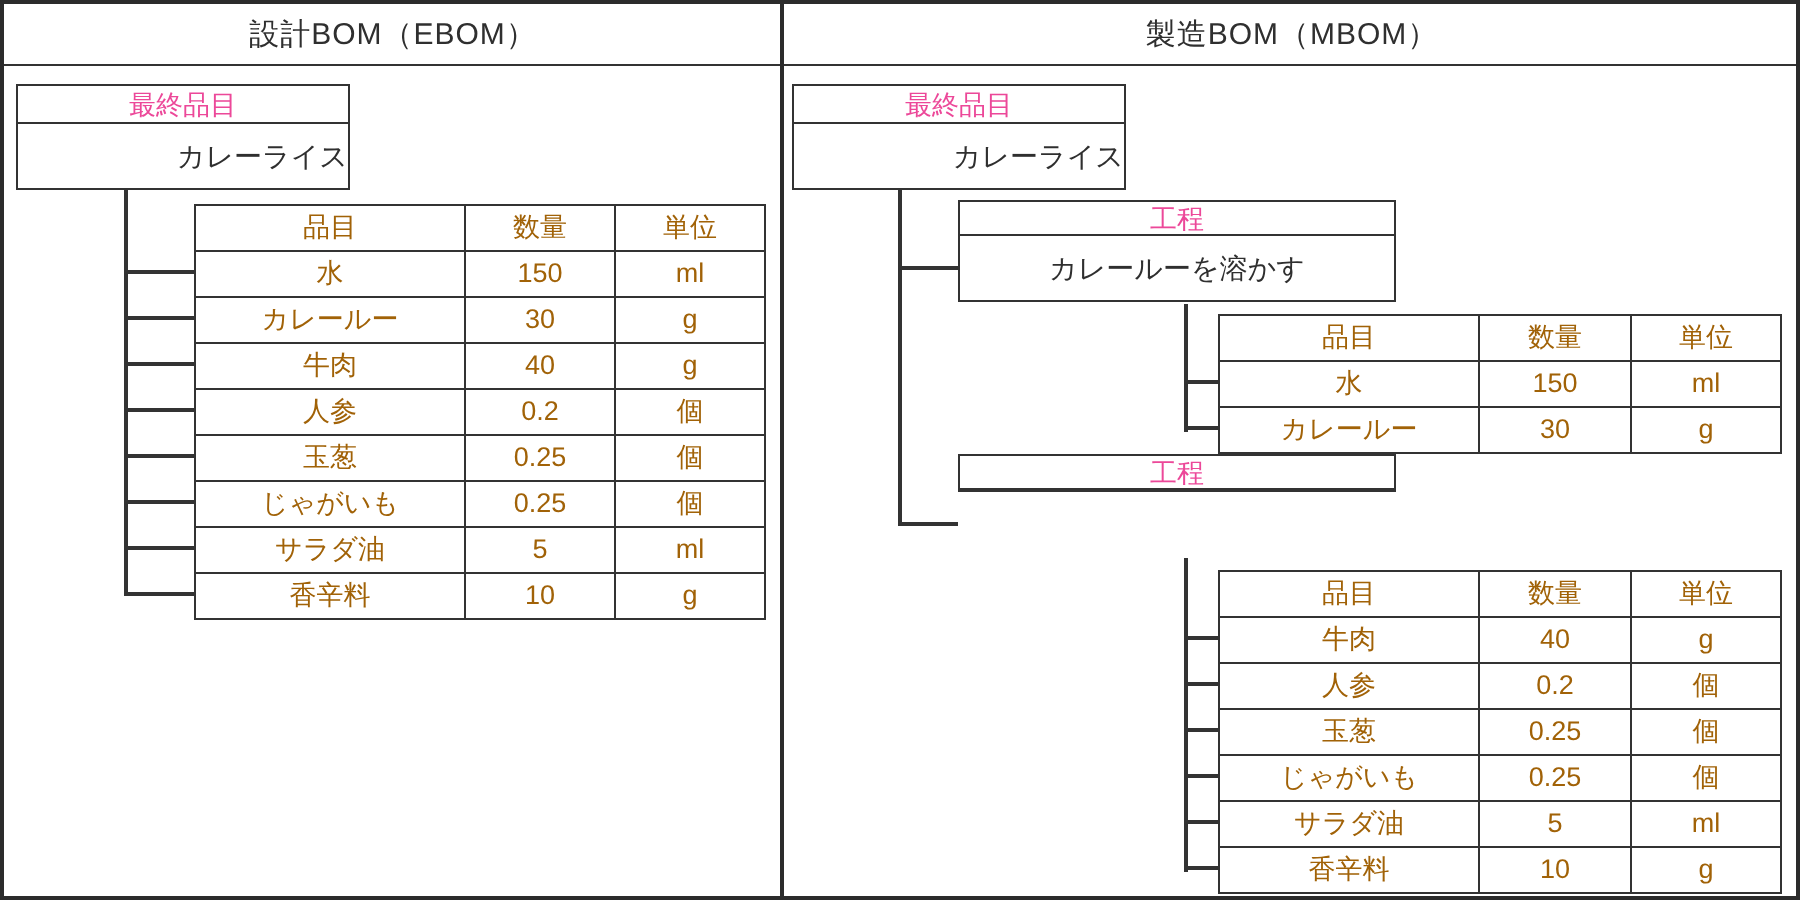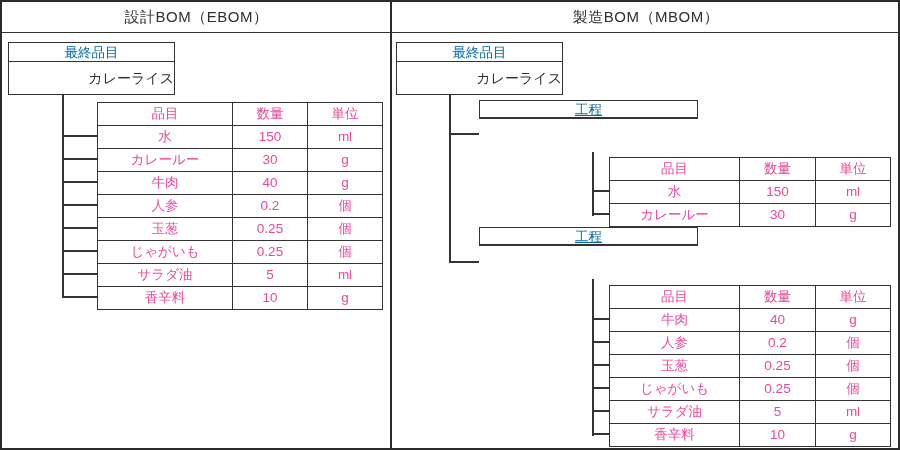--- a/index.html
+++ b/index.html
@@ -32,47 +32,47 @@
   .node-box {
     position:absolute;
     border:1px solid #333333;
     background:#ffffff;
     z-index:2;
   }
   .node-box .hdr {
     border-bottom:1px solid #333333;
     text-align:center;
     font-size:13.5px;
-    color:#0369a1;
+    color:#ec4899;
   }
   .node-box .val {
     text-align:center;
     font-size:14px;
     color:#2f2f2f;
   }
   .item-box .hdr { height:19px; line-height:19px; }
   .item-box .val { height:32px; line-height:32px;text-align:right; }
-  .proc-box .hdr { height:17px; line-height:17px;text-decoration:underline; }
+  .proc-box .hdr { height:17px; line-height:17px; }
   .proc-box .val { height:32px; line-height:32px; }
   table.bom {
     position:absolute;
     border-collapse:collapse;
     table-layout:fixed;
     background:#ffffff;
     z-index:2;
   }
   table.bom th, table.bom td {
     border:1px solid #333333;
     font-weight:normal;
     font-size:13.5px;
     text-align:center;
     height:22px;
     line-height:22px;
     padding:0;
-    color:#ec4899;
+    color:#a16207;
     white-space:nowrap;
     overflow:hidden;
   }
   .line {
     position:absolute;
     background:#333333;
     z-index:1;
   }
 </style>
 </head>
@@ -159,20 +159,21 @@
     <div class="hdr">最終品目</div>
     <div class="val">カレーライス</div>
   </div>
 
   <div class="line" style="left:447px; top:93px; width:2px; height:168px;"></div>
   <div class="line" style="left:447px; top:131px; width:30px; height:2px;"></div>
   <div class="line" style="left:447px; top:259px; width:30px; height:2px;"></div>
 
   <div class="node-box proc-box" style="left:477px; top:98px; width:219px;">
     <div class="hdr">工程</div>
+    <div class="val">カレールーを溶かす</div>
   </div>
 
   <div class="line" style="left:590px; top:150px; width:2px; height:64px;"></div>
   <div class="line" style="left:590px; top:188px; width:17px; height:2px;"></div>
   <div class="line" style="left:590px; top:211px; width:17px; height:2px;"></div>
 
   <table class="bom" style="left:607px; top:155px; width:281px;">
     <colgroup>
         <col style="width:130px">
         <col style="width:76px">

